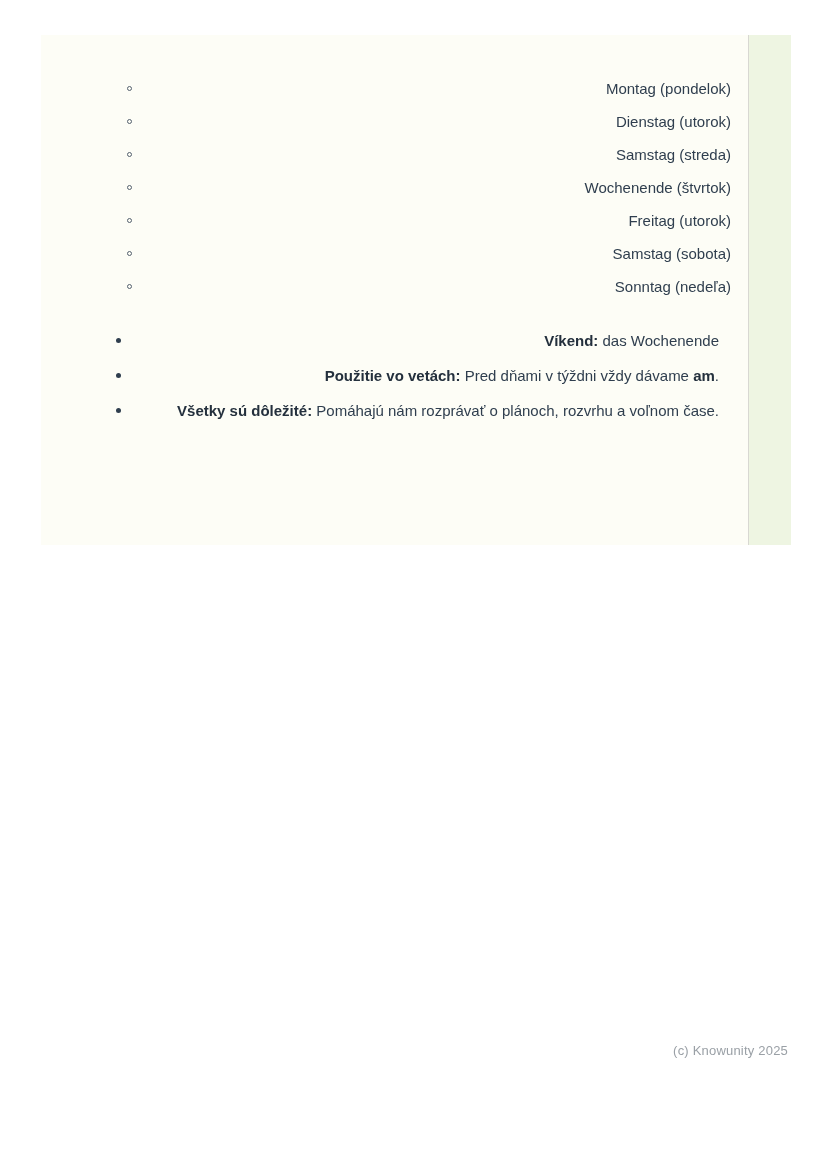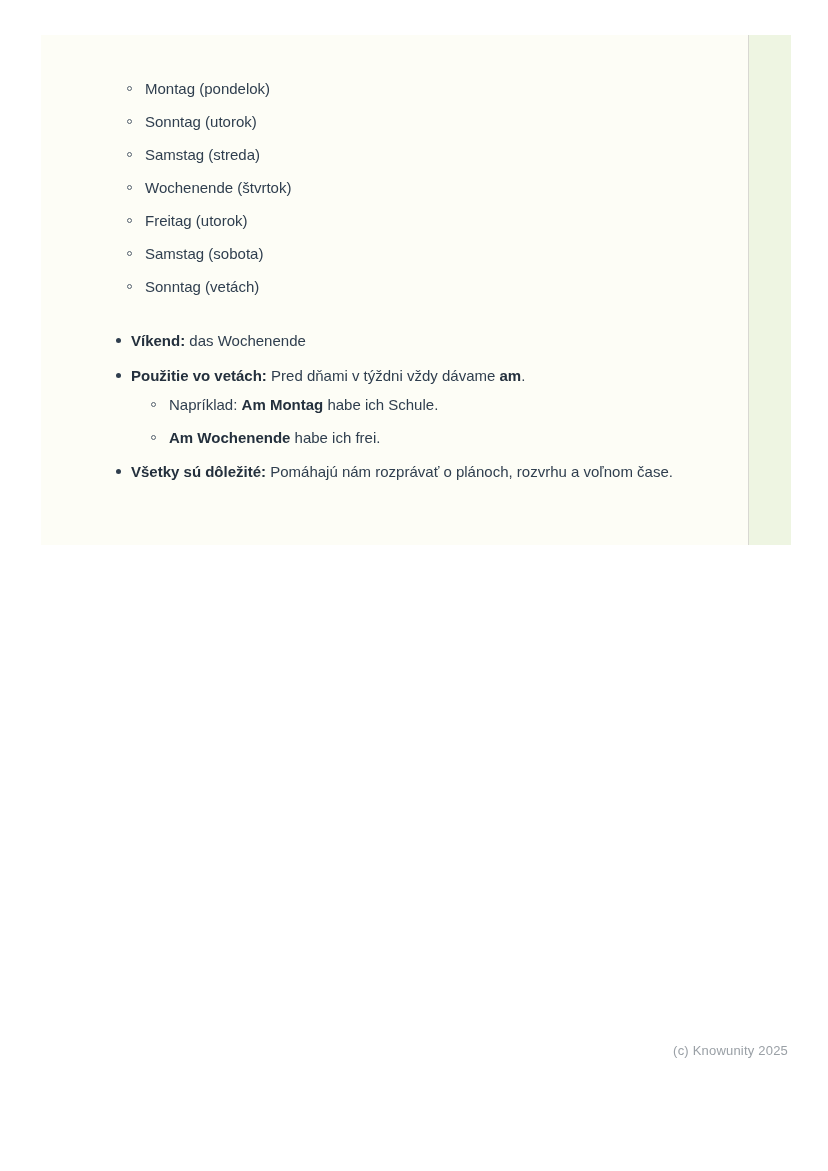--- a/index.html
+++ b/index.html
@@ -44,20 +44,21 @@
     bottom: 0;
     width: 42px;
     background: #eef5e2;
     border-left: 1px solid #d8d8d2;
   }
 
   .content {
     position: relative;
     z-index: 2;
     padding: 0 60px 0 42px;
+    text-align: right;
   }
 
   ul {
     list-style: none;
     margin: 12px;
     padding: 0;
   }
 
   
   .sub-list {
@@ -150,46 +151,38 @@
 
 <div class="page">
 
   <div class="note-card">
     <div class="content">
 
       <div class="spacer-top"></div>
 
       <ul class="sub-list">
         <li><span>Montag (pondelok)</span></li>
-        <li><span>Sonntag (utorok)</span></li>
+        <li><span>Dienstag (utorok)</span></li>
         <li><span>Samstag (streda)</span></li>
         <li><span>Wochenende (štvrtok)</span></li>
         <li><span>Freitag (utorok)</span></li>
         <li><span>Samstag (sobota)</span></li>
-        <li><span>Sonntag (vetách)</span></li>
+        <li><span>Sonntag (nedeľa)</span></li>
       </ul>
 
       <div class="gap-8"></div>
 
       <ul class="main-list">
 
         <li>
           <b>Víkend:</b><span> das Wochenende</span>
         </li>
 
         <li>
           <b>Použitie vo vetách:</b><span> Pred dňami v týždni vždy dávame </span><b>am</b><span>.</span>
-          <ul class="nested">
-            <li>
-              <span>Napríklad: </span><b>Am Montag</b><span> habe ich Schule.</span>
-            </li>
-            <li>
-              <b>Am Wochenende</b><span> habe ich frei.</span>
-            </li>
-          </ul>
         </li>
 
 
         <li>
           <b>Všetky sú dôležité:</b><span> Pomáhajú nám rozprávať o plánoch, rozvrhu a voľnom čase.</span>
         </li>
 
       </ul>
 
     </div>

